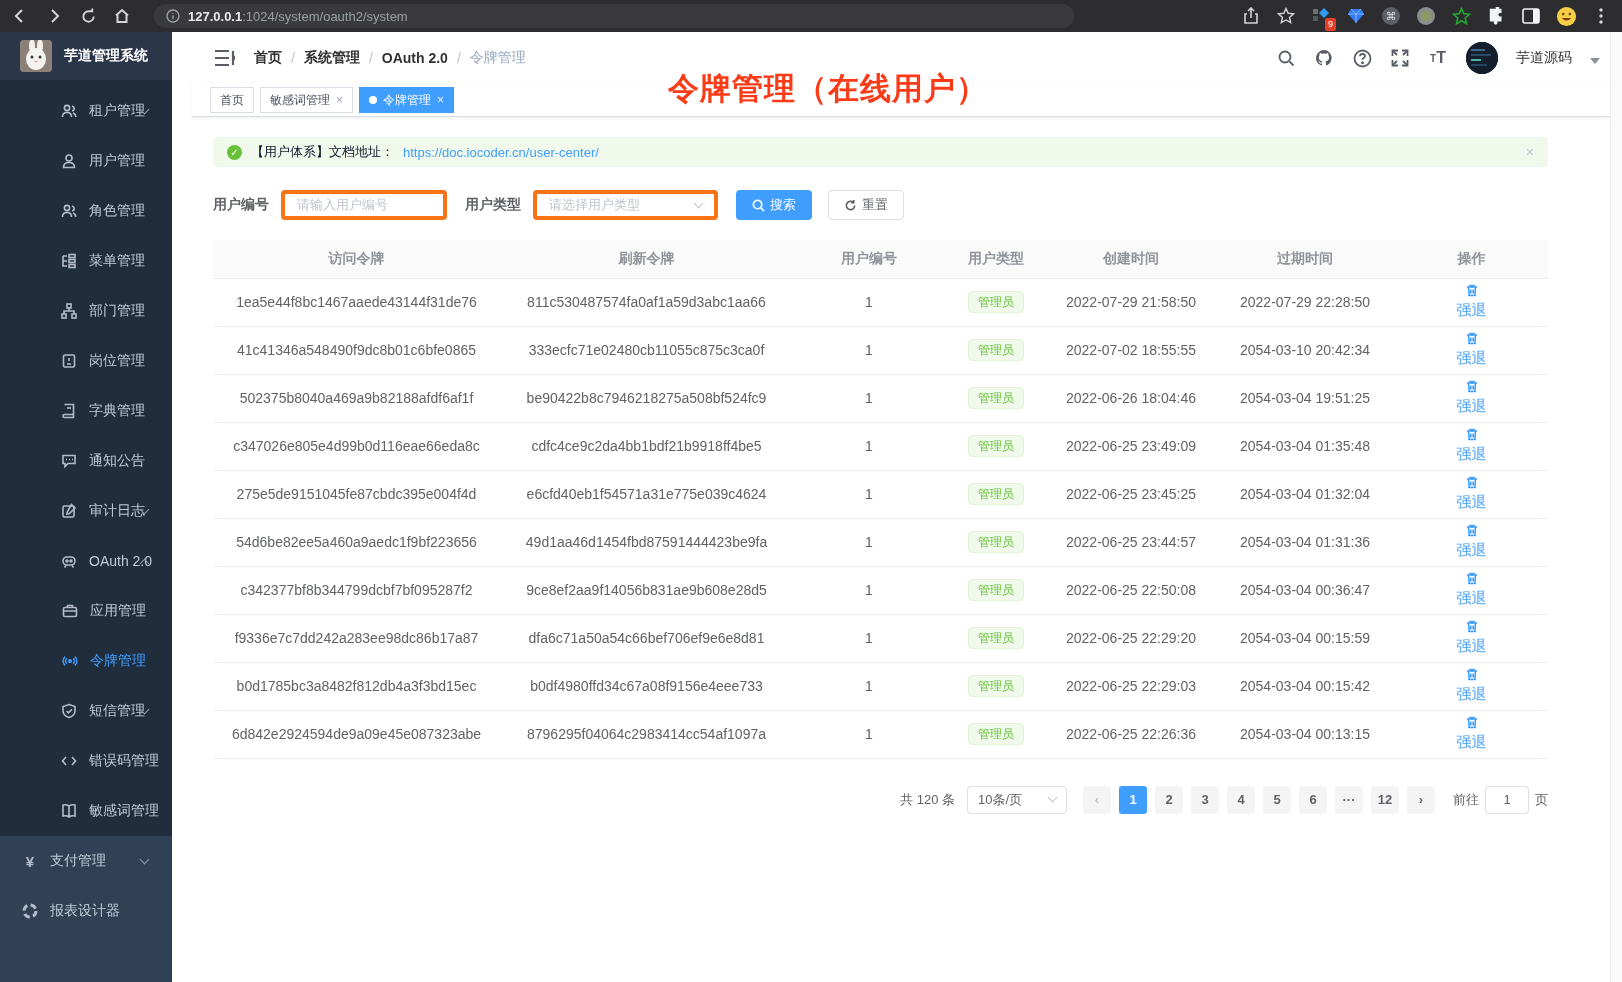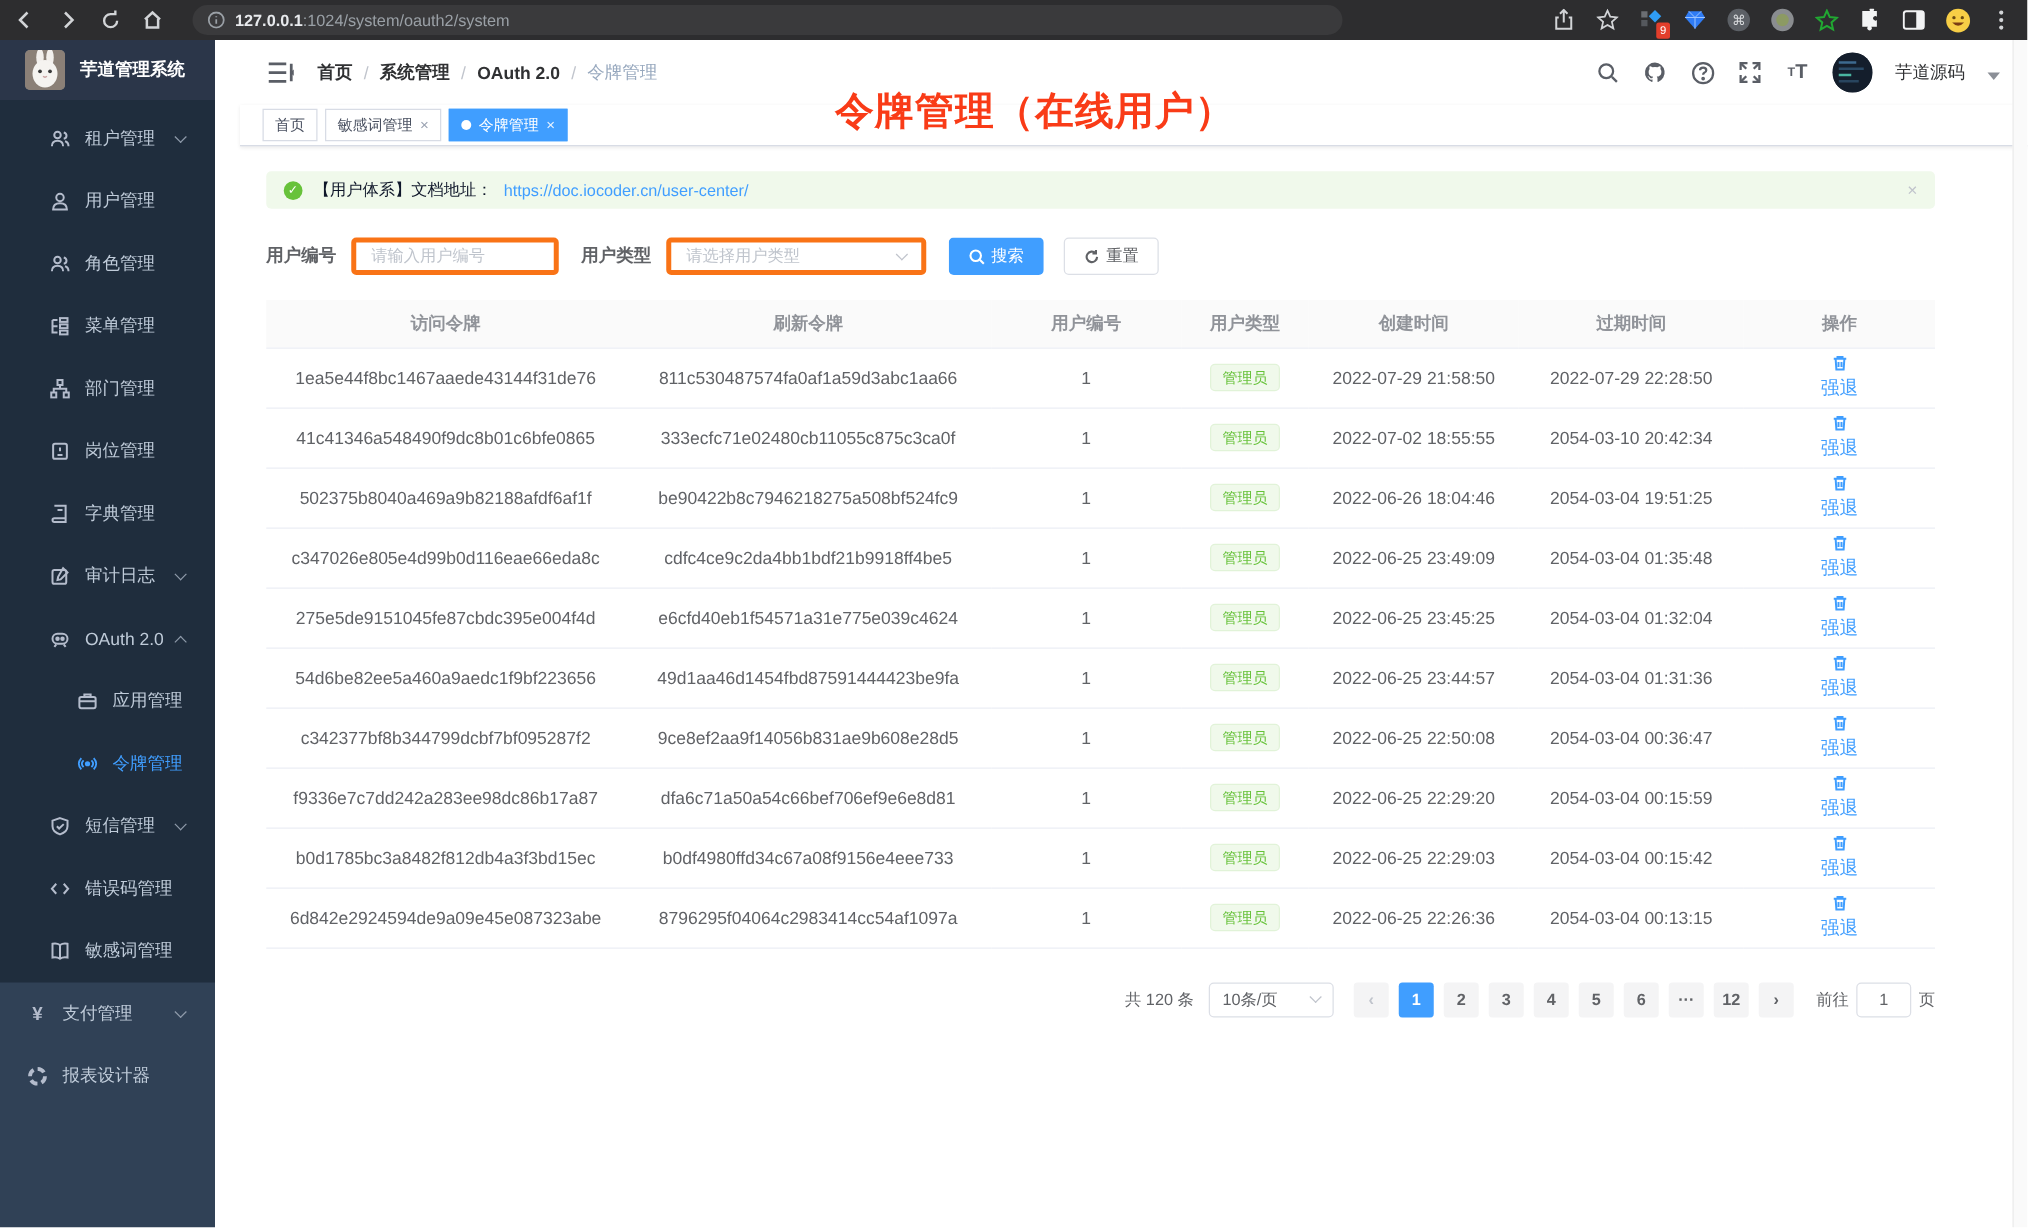--- a/index.html
+++ b/index.html
@@ -19,21 +19,21 @@
 
   
   .sidebar { position:absolute; top:32px; left:0; width:172px; height:950px; background:#304156; }
   .logo-bar { height:48px; background:#2b3649; display:flex; align-items:center; padding-left:20px; gap:12px; }
   .logo-img { width:32px; height:32px; border-radius:4px; background:#7c7f86; overflow:hidden; flex:none; }
   .logo-title { color:#fff; font-size:14px; font-weight:bold; }
   .submenu-block { background:#1f2d3d; padding-top:6px; }
   .mi { height:50px; display:flex; align-items:center; color:#bfcbd9; font-size:14px; cursor:pointer; padding-left:22px; position:relative; }
   .mi .mico { width:16px; height:16px; margin-right:12px; display:flex; align-items:center; justify-content:center; color:#b4bccc; flex:none; }
   .mi .mico svg { stroke:currentColor; fill:none; stroke-width:1.6; }
-  .mi.lvl1 { padding-left:40px; }
+  .mi.lvl1 { padding-left:61px; }
   .mi.lvl2 { padding-left:62px; }
   .mi.active { color:#409eff; }
   .mi.active .mico { color:#409eff; }
   .chev { width:7px; height:7px; border-right:1.5px solid #8f9bab; border-bottom:1.5px solid #8f9bab; position:absolute; right:24px; }
   .chev.down { transform:rotate(45deg); top:20px; }
   .chev.up { transform:rotate(-135deg); top:24px; }
 
   
   .main { position:absolute; top:32px; left:192px; width:1430px; height:950px; background:#fff; }
   .app-header { height:52px; display:flex; align-items:center; padding:0 22px; }
@@ -66,21 +66,21 @@
   .alert { width:1335px; height:30px; background:#f0f9eb; border-radius:4px; display:flex; align-items:center; padding:0 14px; gap:9px; }
   .alert-check { width:15px; height:15px; border-radius:50%; background:#67c23a; color:#fff; font-size:10px; display:flex; align-items:center; justify-content:center; flex:none; }
   .alert-text { color:#0f172a; font-size:13px; }
   .alert-link { color:#409eff; font-size:13px; text-decoration:none; }
   .alert-close { margin-left:auto; color:#c0c4cc; font-size:14px; cursor:pointer; }
 
   .filters { display:flex; align-items:center; margin-top:22px; height:32px; gap:10px; }
   .f-label { font-size:14px; font-weight:bold; color:#606266; margin-right:2px; }
   .f-input, .f-select { height:30px; border:4px solid #f97316; border-radius:4px; background:#fff; display:flex; align-items:center; padding:0 12px; color:#bfc4cc; font-size:13px; }
   .f-input { width:166px; }
-  .f-select { width:208px; justify-content:space-between; margin-right:8px; }
+  .f-select { width:185px; justify-content:space-between; margin-right:8px; }
   .sel-chev { width:7px; height:7px; border-right:1.4px solid #c0c4cc; border-bottom:1.4px solid #c0c4cc; transform:rotate(45deg); margin-top:-4px; }
   .btn { height:30px; border-radius:4px; font-size:13px; display:flex; align-items:center; gap:5px; padding:0 15px; cursor:pointer; border:1px solid transparent; }
   .btn.primary { background:#409eff; color:#fff; }
   .btn.plain { background:#fff; border-color:#dcdfe6; color:#606266; margin-left:6px; }
   .btn svg { stroke:currentColor; fill:none; stroke-width:1.8; }
 
   
   table.grid { width:1335px; border-collapse:collapse; margin-top:19px; table-layout:fixed; }
   table.grid th { height:38px; background:#fafafa; color:#909399; font-size:14px; font-weight:bold; text-align:center; border-bottom:1px solid #ebeef5; }
   table.grid td { height:48px; color:#606266; font-size:14px; text-align:center; border-bottom:1px solid #ebeef5; }
@@ -290,20 +290,29 @@
           <svg width="16" height="16" viewBox="0 0 16 16">
             <path d="M3.5 1.5 h9 v13 h-9 a1.5 1.5 0 0 1 0-3 h9"></path>
             <path d="M6 5 h4"></path>
           </svg>
         </span>
       <span>字典管理</span>
     </div>
     <div class="mi lvl1">
       <span class="mico">
           <svg width="16" height="16" viewBox="0 0 16 16">
+            <path d="M2 2.5 h12 v8 h-7 l-3 3 v-3 h-2 Z"></path>
+            <path d="M5 6.5 h1 M8 6.5 h1 M11 6.5 h1"></path>
+          </svg>
+        </span>
+      <span>通知公告</span>
+    </div>
+    <div class="mi lvl1">
+      <span class="mico">
+          <svg width="16" height="16" viewBox="0 0 16 16">
             <rect x="2" y="3" width="11" height="11" rx="1.5"></rect>
             <path d="M10.5 1.5 L14 5 L8.5 10.5 L6 11 L6.5 8.5 Z"></path>
           </svg>
         </span>
       <span>审计日志</span>
         <span class="chev down"></span>
     </div>
     <div class="mi lvl1">
       <span class="mico">
           <svg width="16" height="16" viewBox="0 0 16 16">

